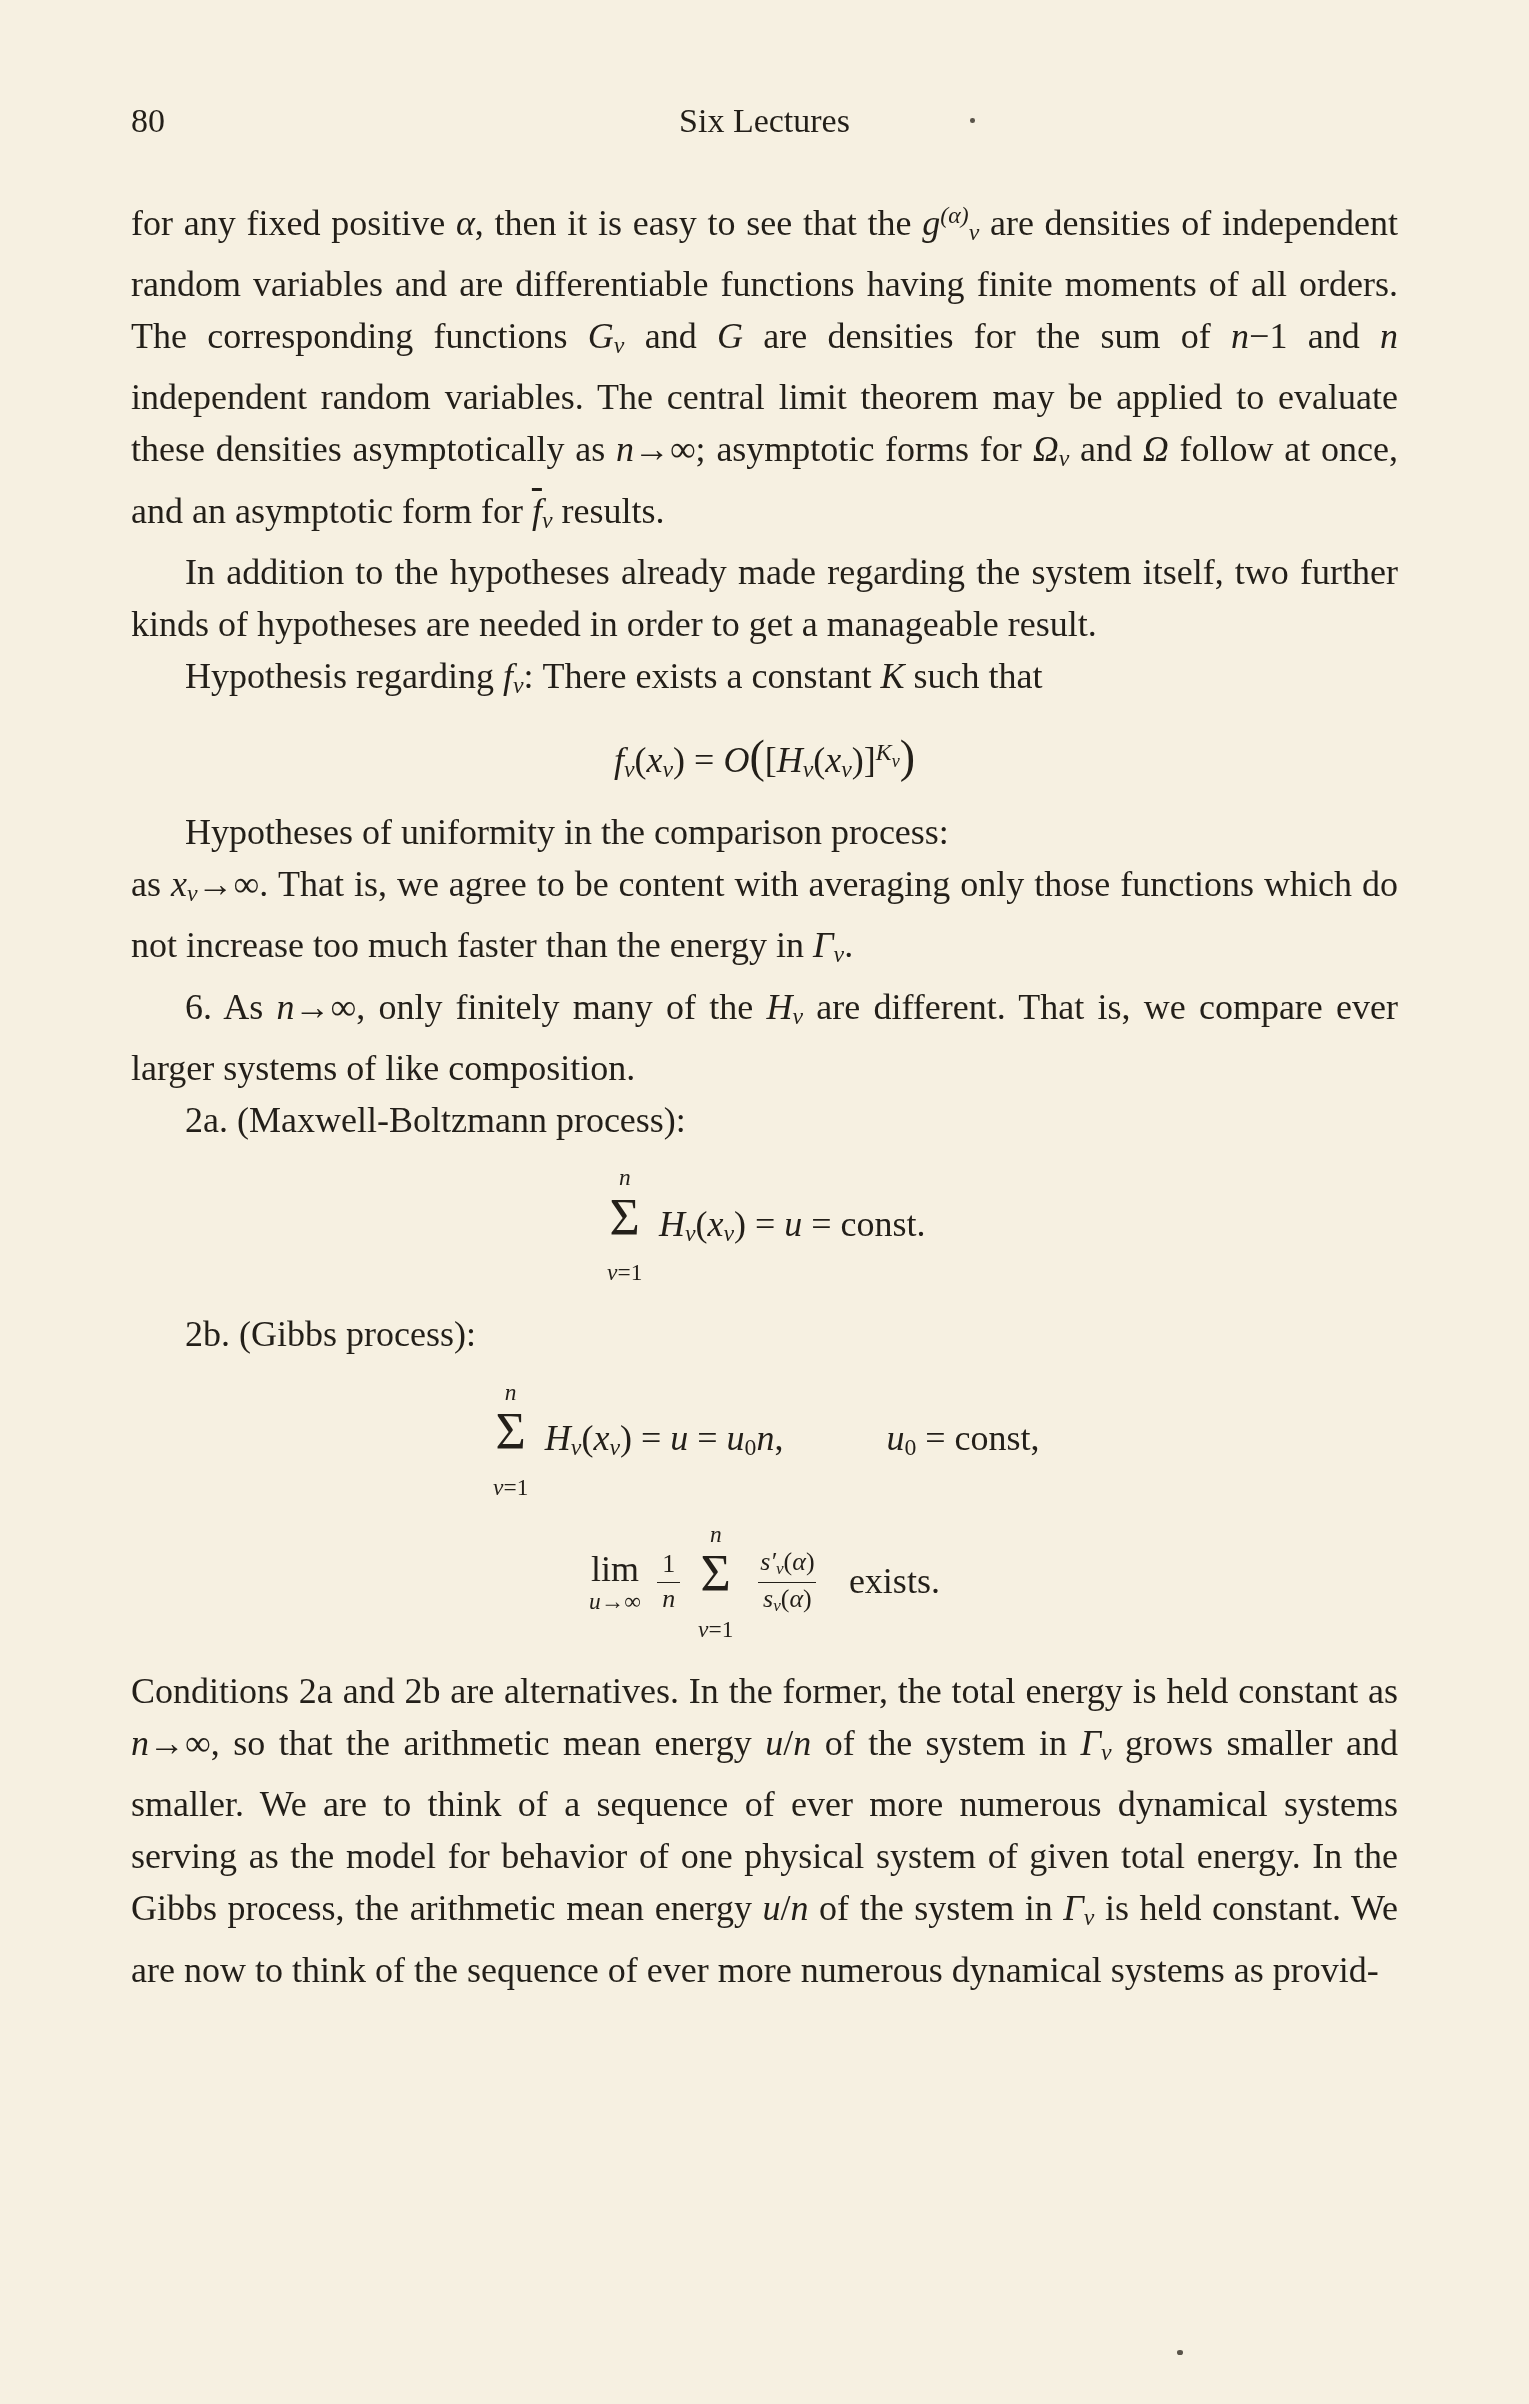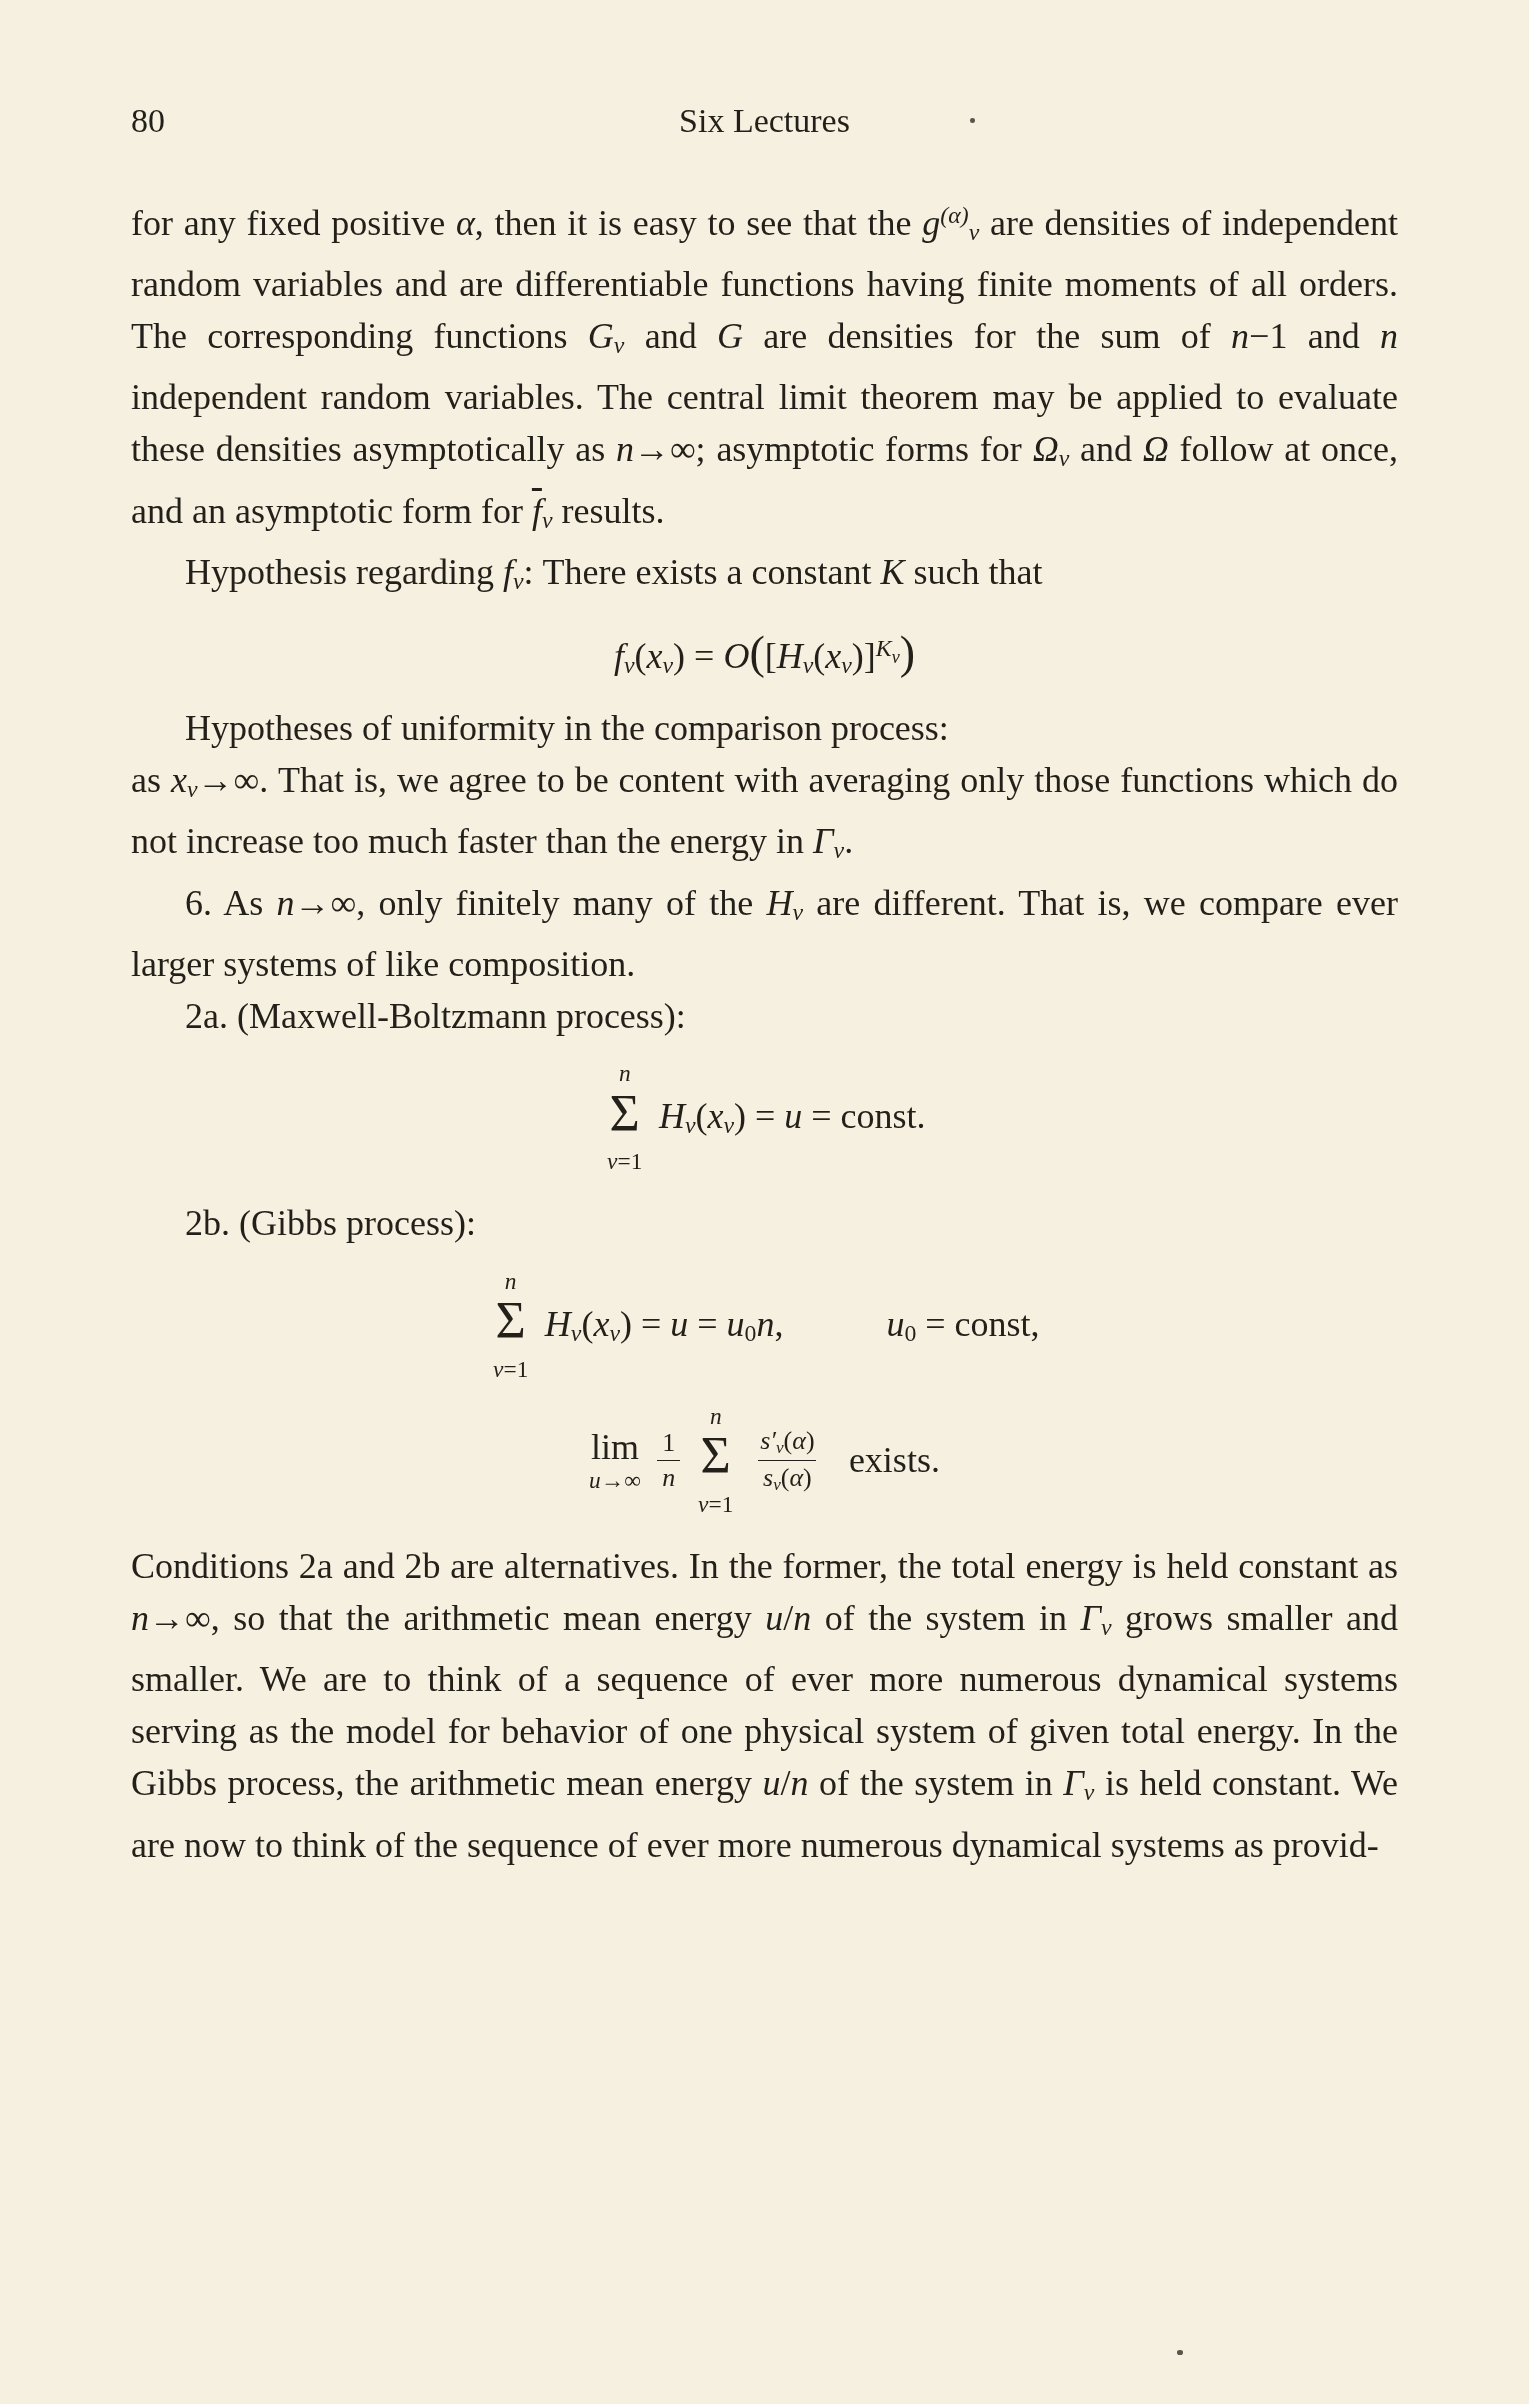--- a/index.html
+++ b/index.html
@@ -63,21 +63,21 @@
   .sum-block {
     display: inline-flex;
     flex-direction: column;
     align-items: center;
     vertical-align: middle;
     line-height: 1;
     margin: 0 7.5px 0 3.7px;
   }
   .sum-top { font-size: 23.4px; margin-bottom: 2.8px; }
   .sum-sigma { font-size: 52px; line-height: 0.95; }
-  .sum-bottom { font-size: 23.4px; margin-top: 12px; }
+  .sum-bottom { font-size: 23.4px; margin-top: 19px; }
   
   .lim-block {
     display: inline-flex;
     flex-direction: column;
     align-items: center;
     vertical-align: middle;
     line-height: 1;
     margin-right: 2px;
   }
   .lim-word { font-size: 36px; }
@@ -111,20 +111,21 @@
 
   <header class="page-header">
     <span class="page-number">80</span>
     <span class="running-title">Six Lectures</span>
   </header>
 
   <main>
 
     <p class="para"><span>for any fixed positive </span><span class="seg-i">α</span><span>, then it is easy to see that the </span><span class="seg-i">g</span><span class="seg-sup">(α)</span><span class="seg-sub">ν</span><span> are densities of independent random variables and are differentiable functions having finite moments of all orders. The corresponding functions </span><span class="seg-i">G</span><span class="seg-sub">ν</span><span> and </span><span class="seg-i">G</span><span> are densities for the sum of </span><span class="seg-i">n</span><span>−1 and </span><span class="seg-i">n</span><span> independent random variables. The central limit theorem may be applied to evaluate these densities asymptotically as </span><span class="seg-i">n</span><span>→∞; asymptotic forms for </span><span class="seg-i">Ω</span><span class="seg-sub">ν</span><span> and </span><span class="seg-i">Ω</span><span> follow at once, and an asymptotic form for </span><span class="seg-bari">f</span><span class="seg-sub">ν</span><span> results.</span></p>
 
+    <p class="para indent"><span>In addition to the hypotheses already made regarding the system itself, two further kinds of hypotheses are needed in order to get a manageable result.</span></p>
 
     <p class="para indent"><span>Hypothesis regarding </span><span class="seg-i">f</span><span class="seg-sub">ν</span><span>: There exists a constant </span><span class="seg-i">K</span><span> such that</span></p>
 
     <div class="formula"><span class="seg-i">f</span><span class="seg-sub">ν</span><span>(</span><span class="seg-i">x</span><span class="seg-sub">ν</span><span>) = </span><span class="seg-i">O</span><span class="seg-big">(</span><span>[</span><span class="seg-i">H</span><span class="seg-sub">ν</span><span>(</span><span class="seg-i">x</span><span class="seg-sub">ν</span><span>)]</span><span class="seg-sup">K</span><span class="seg-supsub">ν</span><span class="seg-big">)</span></div>
 
     <p class="para indent"><span>Hypotheses of uniformity in the comparison process:</span></p>
 
     <p class="para"><span>as </span><span class="seg-i">x</span><span class="seg-sub">ν</span><span>→∞. That is, we agree to be content with averaging only those functions which do not increase too much faster than the energy in </span><span class="seg-i">Γ</span><span class="seg-sub">ν</span><span>.</span></p>
 
     <p class="para indent"><span>6. As </span><span class="seg-i">n</span><span>→∞, only finitely many of the </span><span class="seg-i">H</span><span class="seg-sub">ν</span><span> are different. That is, we compare ever larger systems of like composition.</span></p>

